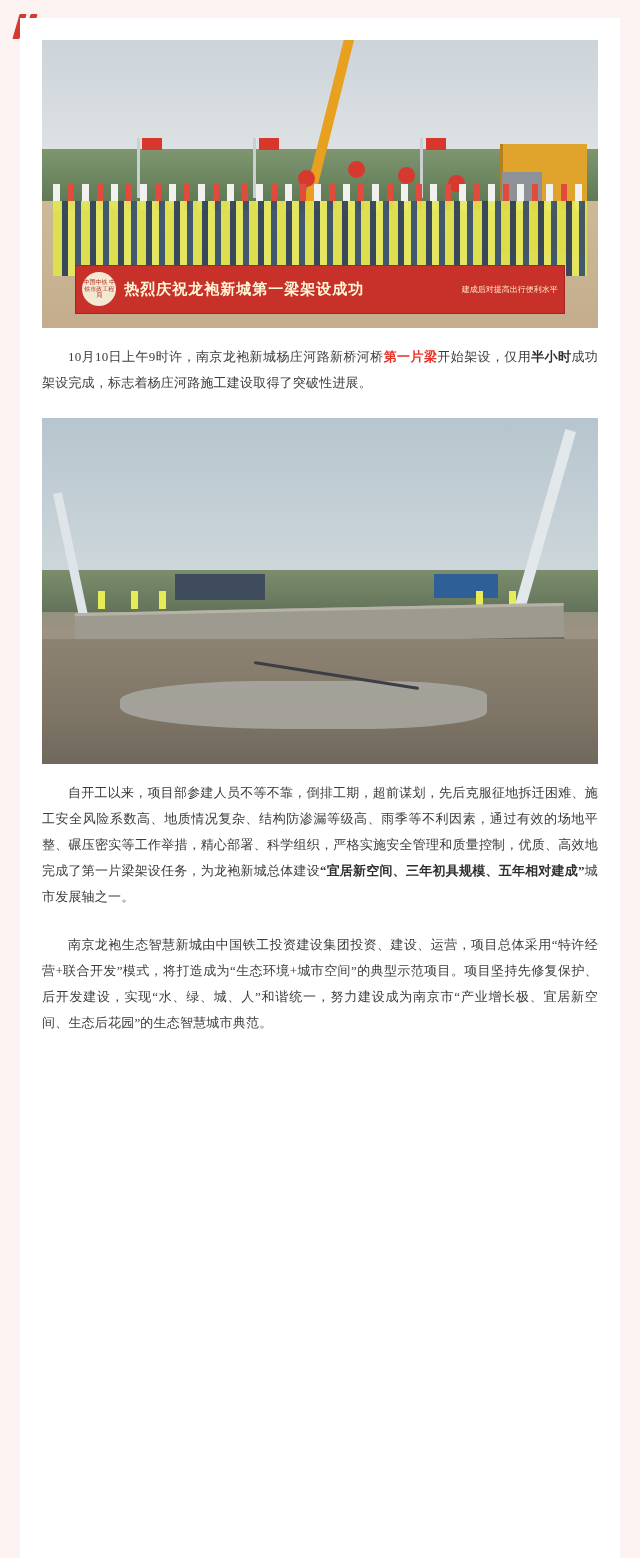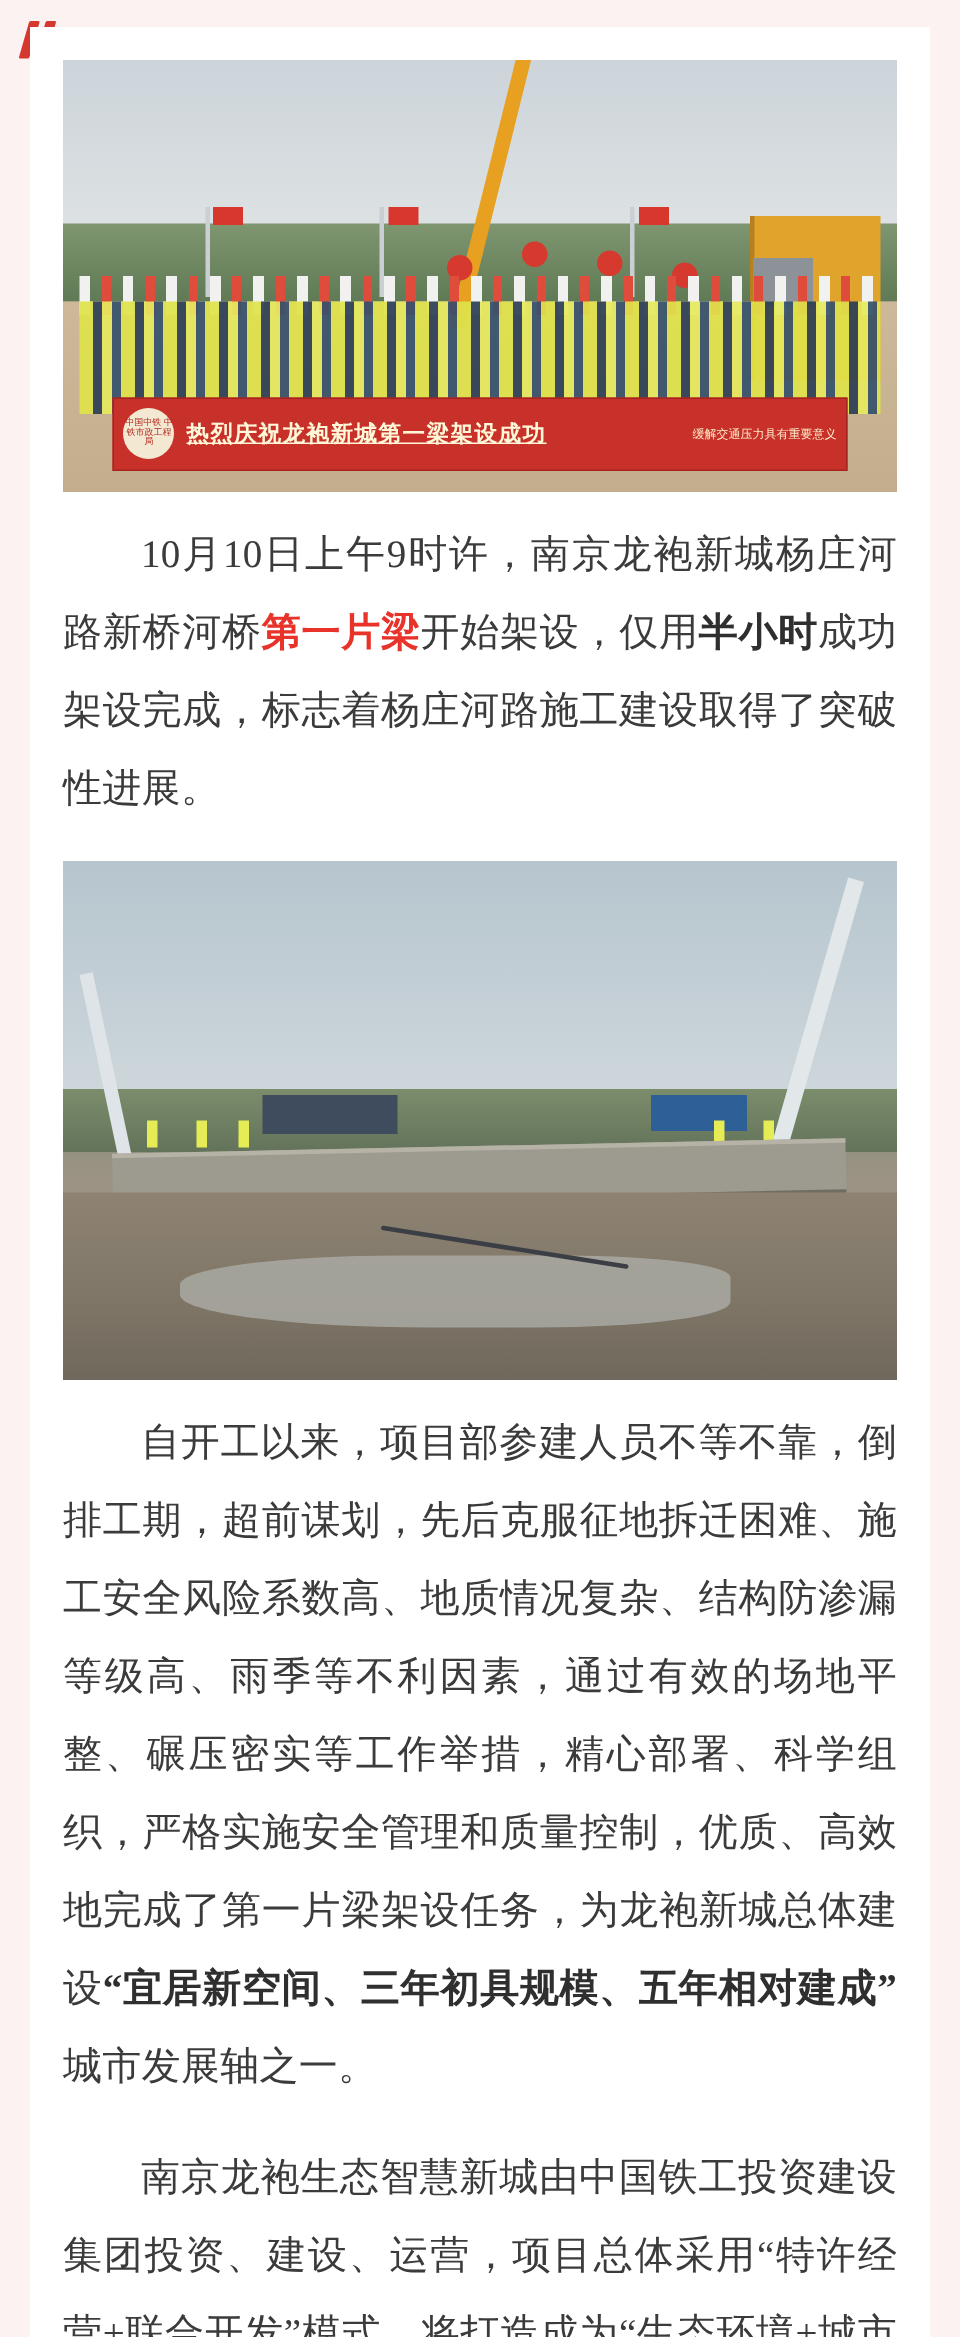--- a/index.html
+++ b/index.html
@@ -157,21 +157,21 @@
   }
   .p1-banner .logo {
     width: 34px; height: 34px; border-radius: 50%;
     background: #f3e9d2; color: #b32a22;
     font-size: 6px; line-height: 1.1; text-align: center;
     display: flex; align-items: center; justify-content: center;
     flex: 0 0 auto; margin-right: 8px;
   }
   .p1-banner .btext {
     font-size: 15px; font-weight: bold; letter-spacing: 1px;
-    flex: 1 1 auto; white-space: nowrap; overflow: hidden; text-decoration: underline;
+    flex: 1 1 auto; white-space: nowrap; overflow: hidden;
   }
   .p1-banner .bsub {
     font-size: 8px; color: #ffe9c8; flex: 0 0 auto; margin-left: 6px;
   }
   .flagpole {
     position: absolute;
     width: 3px;
     height: 60px;
     background: #c9cfd2;
     top: 34%;
@@ -253,21 +253,21 @@
   }
   .p2-worker {
     position: absolute;
     width: 7px; height: 18px;
     background: #e6ec55;
     top: 50%;
   }
   
   p.body {
     font-family: "Liberation Serif", "DejaVu Serif", serif;
-    font-size: 26px;
+    font-size: 13px;
     line-height: 2.0;
     color: #3b3b3b;
     margin: 0 0 22px 0;
     text-align: justify;
     text-indent: 2em;
     letter-spacing: .2px;
   }
   p.body:last-child { margin-bottom: 0; }
   .hl-red { color: #e8332a; font-weight: bold; }
   .hl-bold { font-weight: bold; color: #2f2f2f; }
@@ -304,21 +304,21 @@
       <div class="flag" style="left:39%;"></div>
       <div class="flagpole" style="left:68%;"></div>
       <div class="flag" style="left:69%;"></div>
 
       <div class="p1-helmets"></div>
       <div class="p1-crowd"></div>
 
       <div class="p1-banner">
         <div class="logo">中国中铁 中铁市政工程局</div>
         <div class="btext">热烈庆祝龙袍新城第一梁架设成功</div>
-        <div class="bsub">缓解交通压力具有重要意义</div>
+        <div class="bsub">建成后对提高出行便利水平</div>
       </div>
     </div>
 
     <p class="body">
       <span>10月10日上午9时许，南京龙袍新城杨庄河路新桥河桥</span><span class="hl-red">第一片梁</span><span>开始架设，仅用</span><span class="hl-bold">半小时</span><span>成功架设完成，标志着杨庄河路施工建设取得了突破性进展。</span>
     </p>
 
     <div class="photo photo2">
       <div class="p2-sky"></div>
       <div class="p2-treeline"></div>

